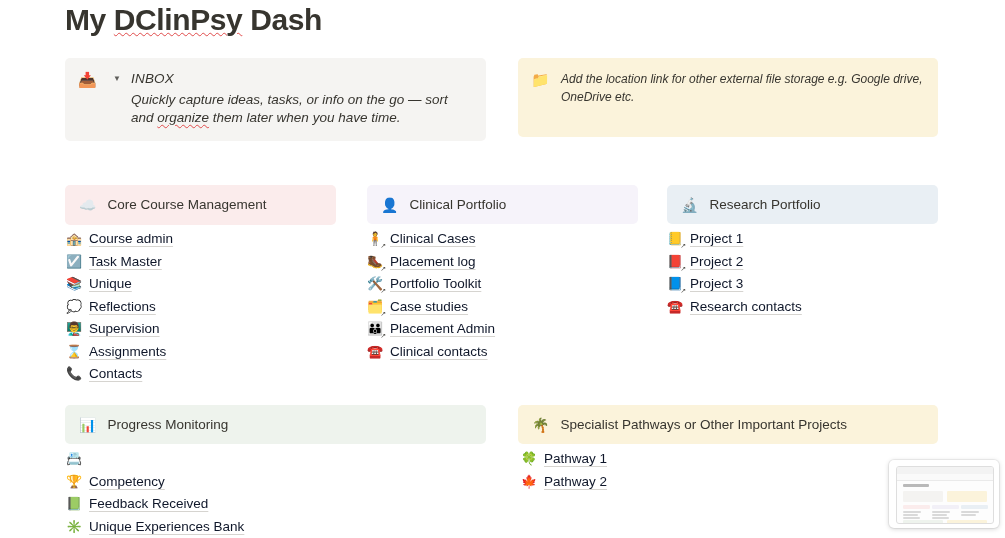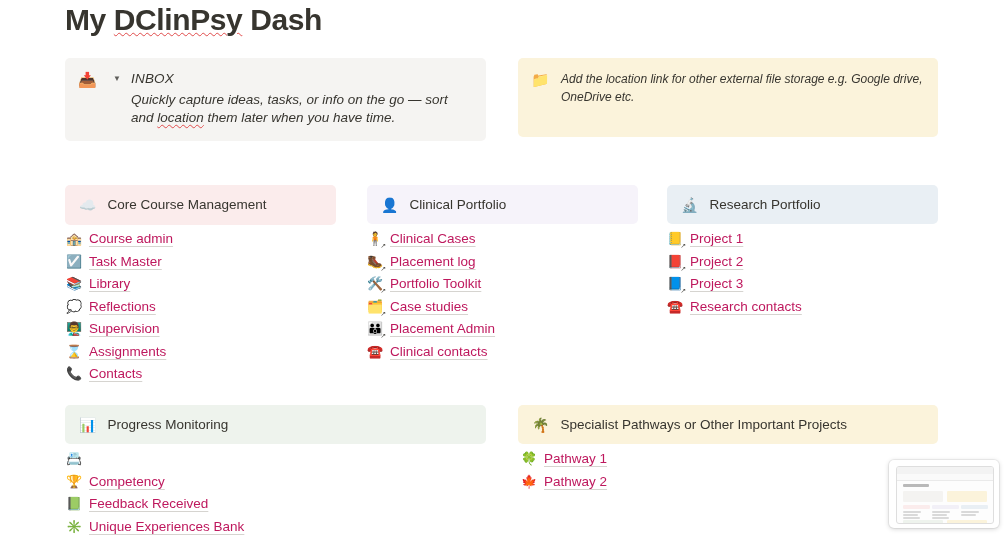--- a/index.html
+++ b/index.html
@@ -165,21 +165,21 @@
     font-size: 13px;
     line-height: 16px;
     width: 16px;
     flex: 0 0 16px;
     text-align: center;
     position: relative;
   }
   .link-text {
     font-size: 13.5px;
     line-height: 18px;
-    color: #be185d;
+    color: #0f172a;
     text-decoration: underline;
     text-decoration-color: #d6d4d0;
     text-underline-offset: 3px;
     text-decoration-thickness: 1px;
   }
   
   .ext::after {
     content: "↗";
     position: absolute;
     right: -3px;
@@ -229,21 +229,21 @@
 
   <div class="page-title"><span>My </span><span class="spell">DClinPsy</span><span> Dash</span></div>
 
   <div class="callout callout-inbox">
     <div class="callout-emoji">📥</div>
     <div class="callout-body">
       <div class="toggle-row">
         <span class="toggle-arrow">▼</span>
         <span class="toggle-label">INBOX</span>
       </div>
-      <div class="toggle-sub"><span>Quickly capture ideas, tasks, or info on the go — sort and </span><span class="spell">location</span><span> them later when you have time.</span></div>
+      <div class="toggle-sub"><span>Quickly capture ideas, tasks, or info on the go — sort and </span><span class="spell">organize</span><span> them later when you have time.</span></div>
     </div>
   </div>
 
   <div class="callout callout-storage">
     <div class="callout-emoji">📁</div>
     <div class="callout-text">Add the location link for other external file storage e.g. Google drive, OneDrive etc.</div>
   </div>
 
   <div class="sec-header sec-core">
     <span class="sec-emoji">☁️</span>
@@ -270,21 +270,21 @@
       <div class="link-row">
         <span class="link-emoji">🏤</span>
         <span class="link-text">Course admin</span>
       </div>
       <div class="link-row">
         <span class="link-emoji">☑️</span>
         <span class="link-text">Task Master</span>
       </div>
       <div class="link-row">
         <span class="link-emoji">📚</span>
-        <span class="link-text">Library</span>
+        <span class="link-text">Unique</span>
       </div>
       <div class="link-row">
         <span class="link-emoji">💭</span>
         <span class="link-text">Reflections</span>
       </div>
       <div class="link-row">
         <span class="link-emoji">👨‍🏫</span>
         <span class="link-text">Supervision</span>
       </div>
       <div class="link-row">

